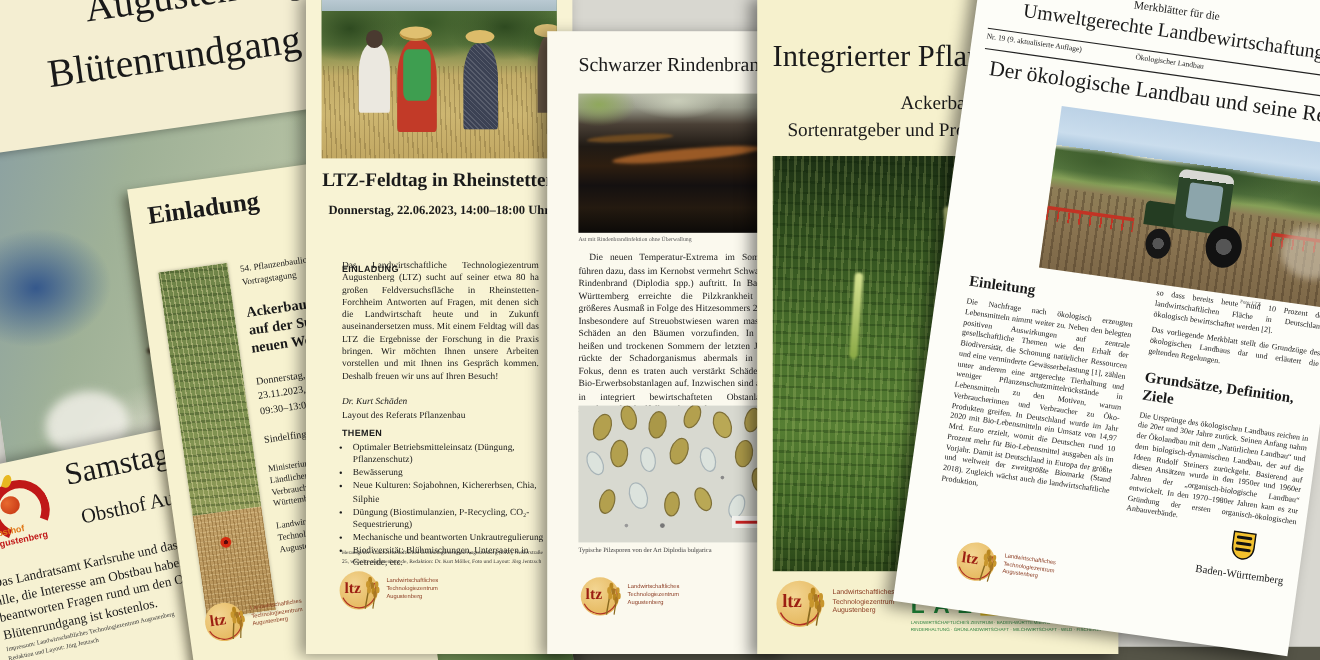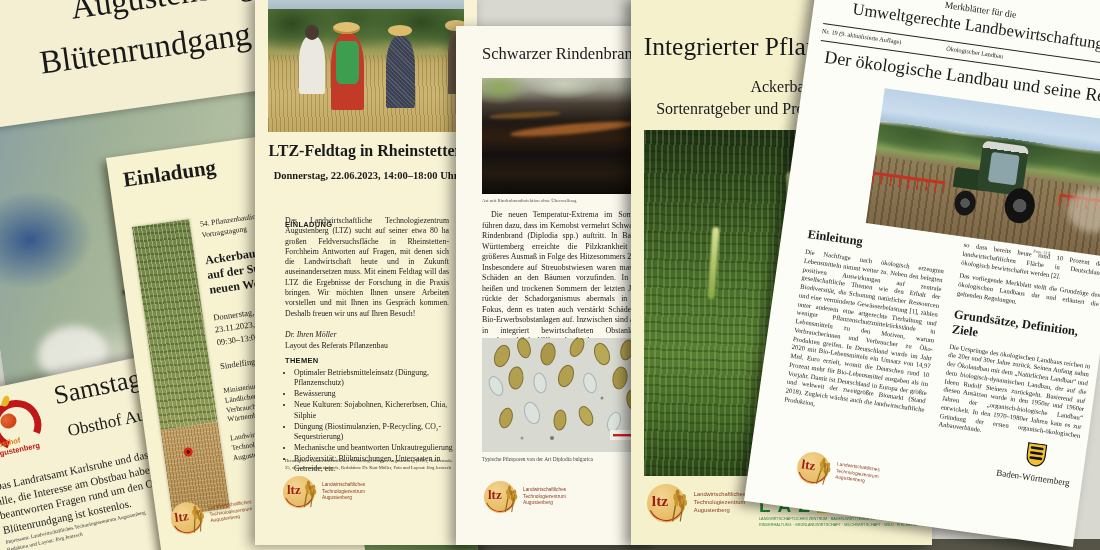--- a/index.html
+++ b/index.html
@@ -336,21 +336,21 @@
     <div class="p-hat1"></div>
     <div class="person p-dark"></div>
     <div class="p-hat2"></div>
     <div class="person p-right"></div>
     <div class="p-hatr"></div>
   </div>
   <div class="f-title">LTZ-Feldtag in Rheinstetten</div>
   <div class="f-date">Donnerstag, 22.06.2023, 14:00–18:00 Uhr</div>
   <div class="f-h sans" style="top:226px">EINLADUNG</div>
   <div class="f-para just">Das Landwirtschaftliche Technologiezentrum Augustenberg (LTZ) sucht auf seiner etwa 80 ha großen Feldversuchsfläche in Rheinstetten-Forchheim Antworten auf Fragen, mit denen sich die Landwirtschaft heute und in Zukunft auseinandersetzen muss. Mit einem Feldtag will das LTZ die Ergebnisse der Forschung in die Praxis bringen. Wir möchten Ihnen unsere Arbeiten vorstellen und mit Ihnen ins Gespräch kommen. Deshalb freuen wir uns auf Ihren Besuch!</div>
-  <div class="f-sig">Dr. Ihren Möller</div>
+  <div class="f-sig">Dr. Kurt Schäden</div>
   <div class="f-role">Layout des Referats Pflanzenbau</div>
   <div class="f-h sans" style="top:362px">THEMEN</div>
   <ul class="f-list">
     <li>Optimaler Betriebsmitteleinsatz (Düngung, Pflanzenschutz)</li>
     <li>Bewässerung</li>
     <li>Neue Kulturen: Sojabohnen, Kichererbsen, Chia, Silphie</li>
     <li>Düngung (Biostimulanzien, P-Recycling, CO₂-Sequestrierung)</li>
     <li>Mechanische und beantworten Unkrautregulierung</li>
     <li>Biodiversität: Blühmischungen, Untersaaten in Getreide, etc.</li>
   </ul>

